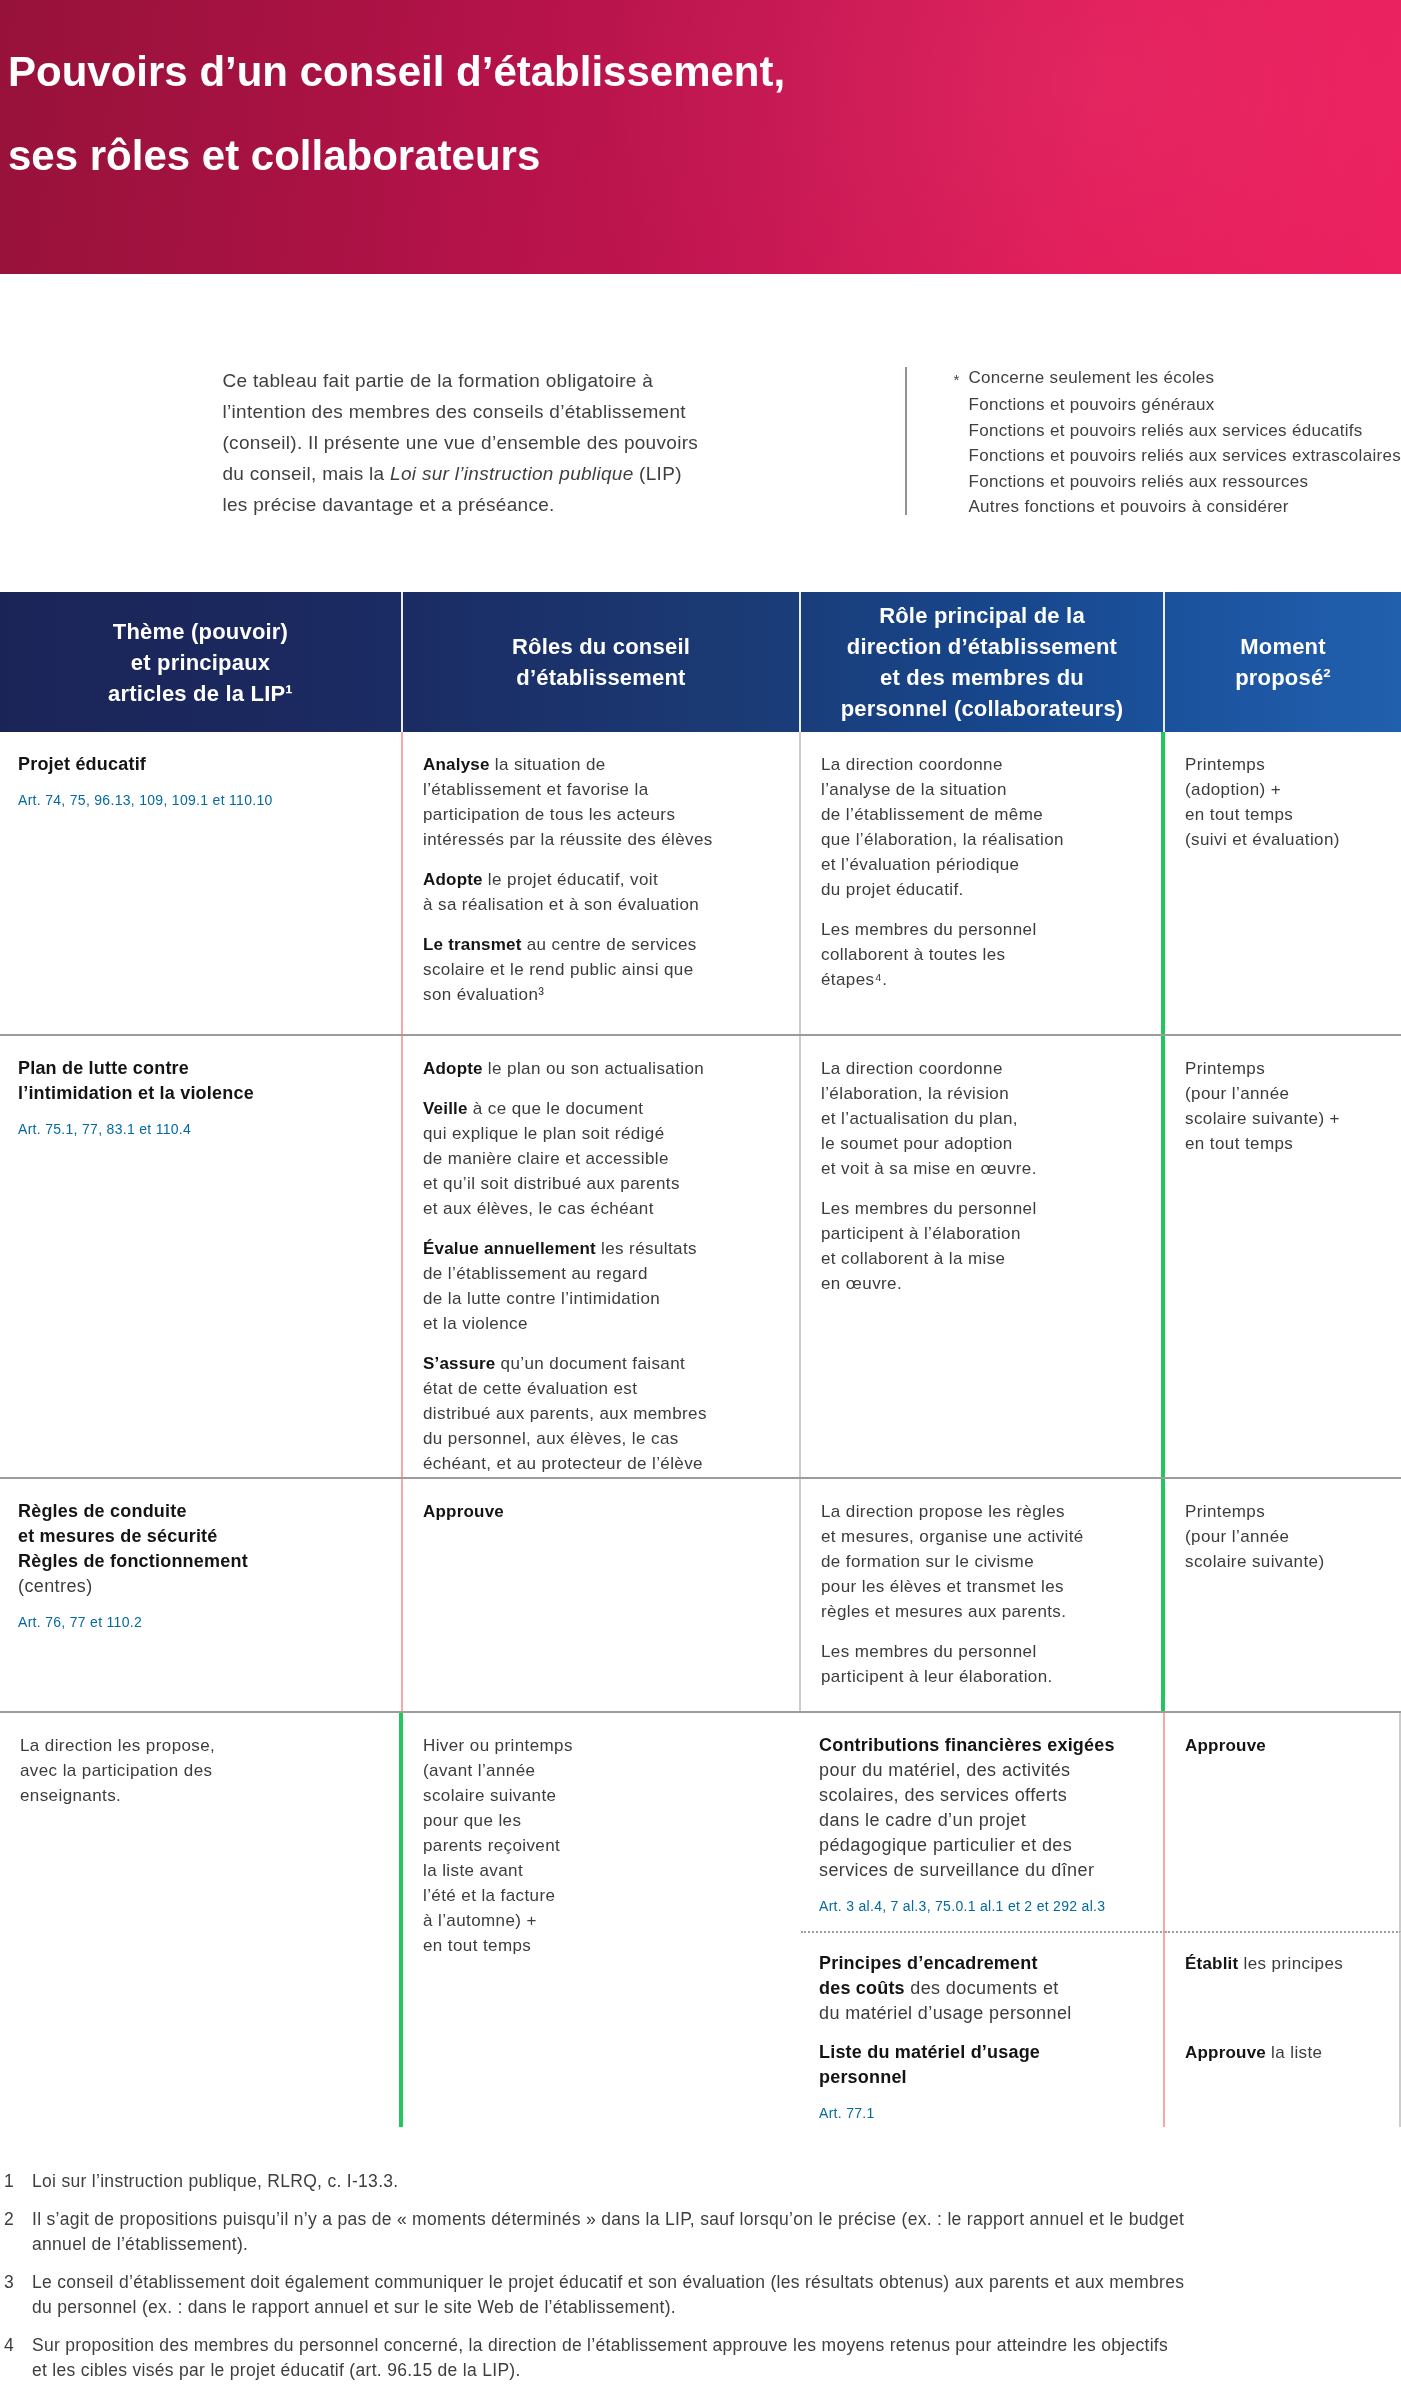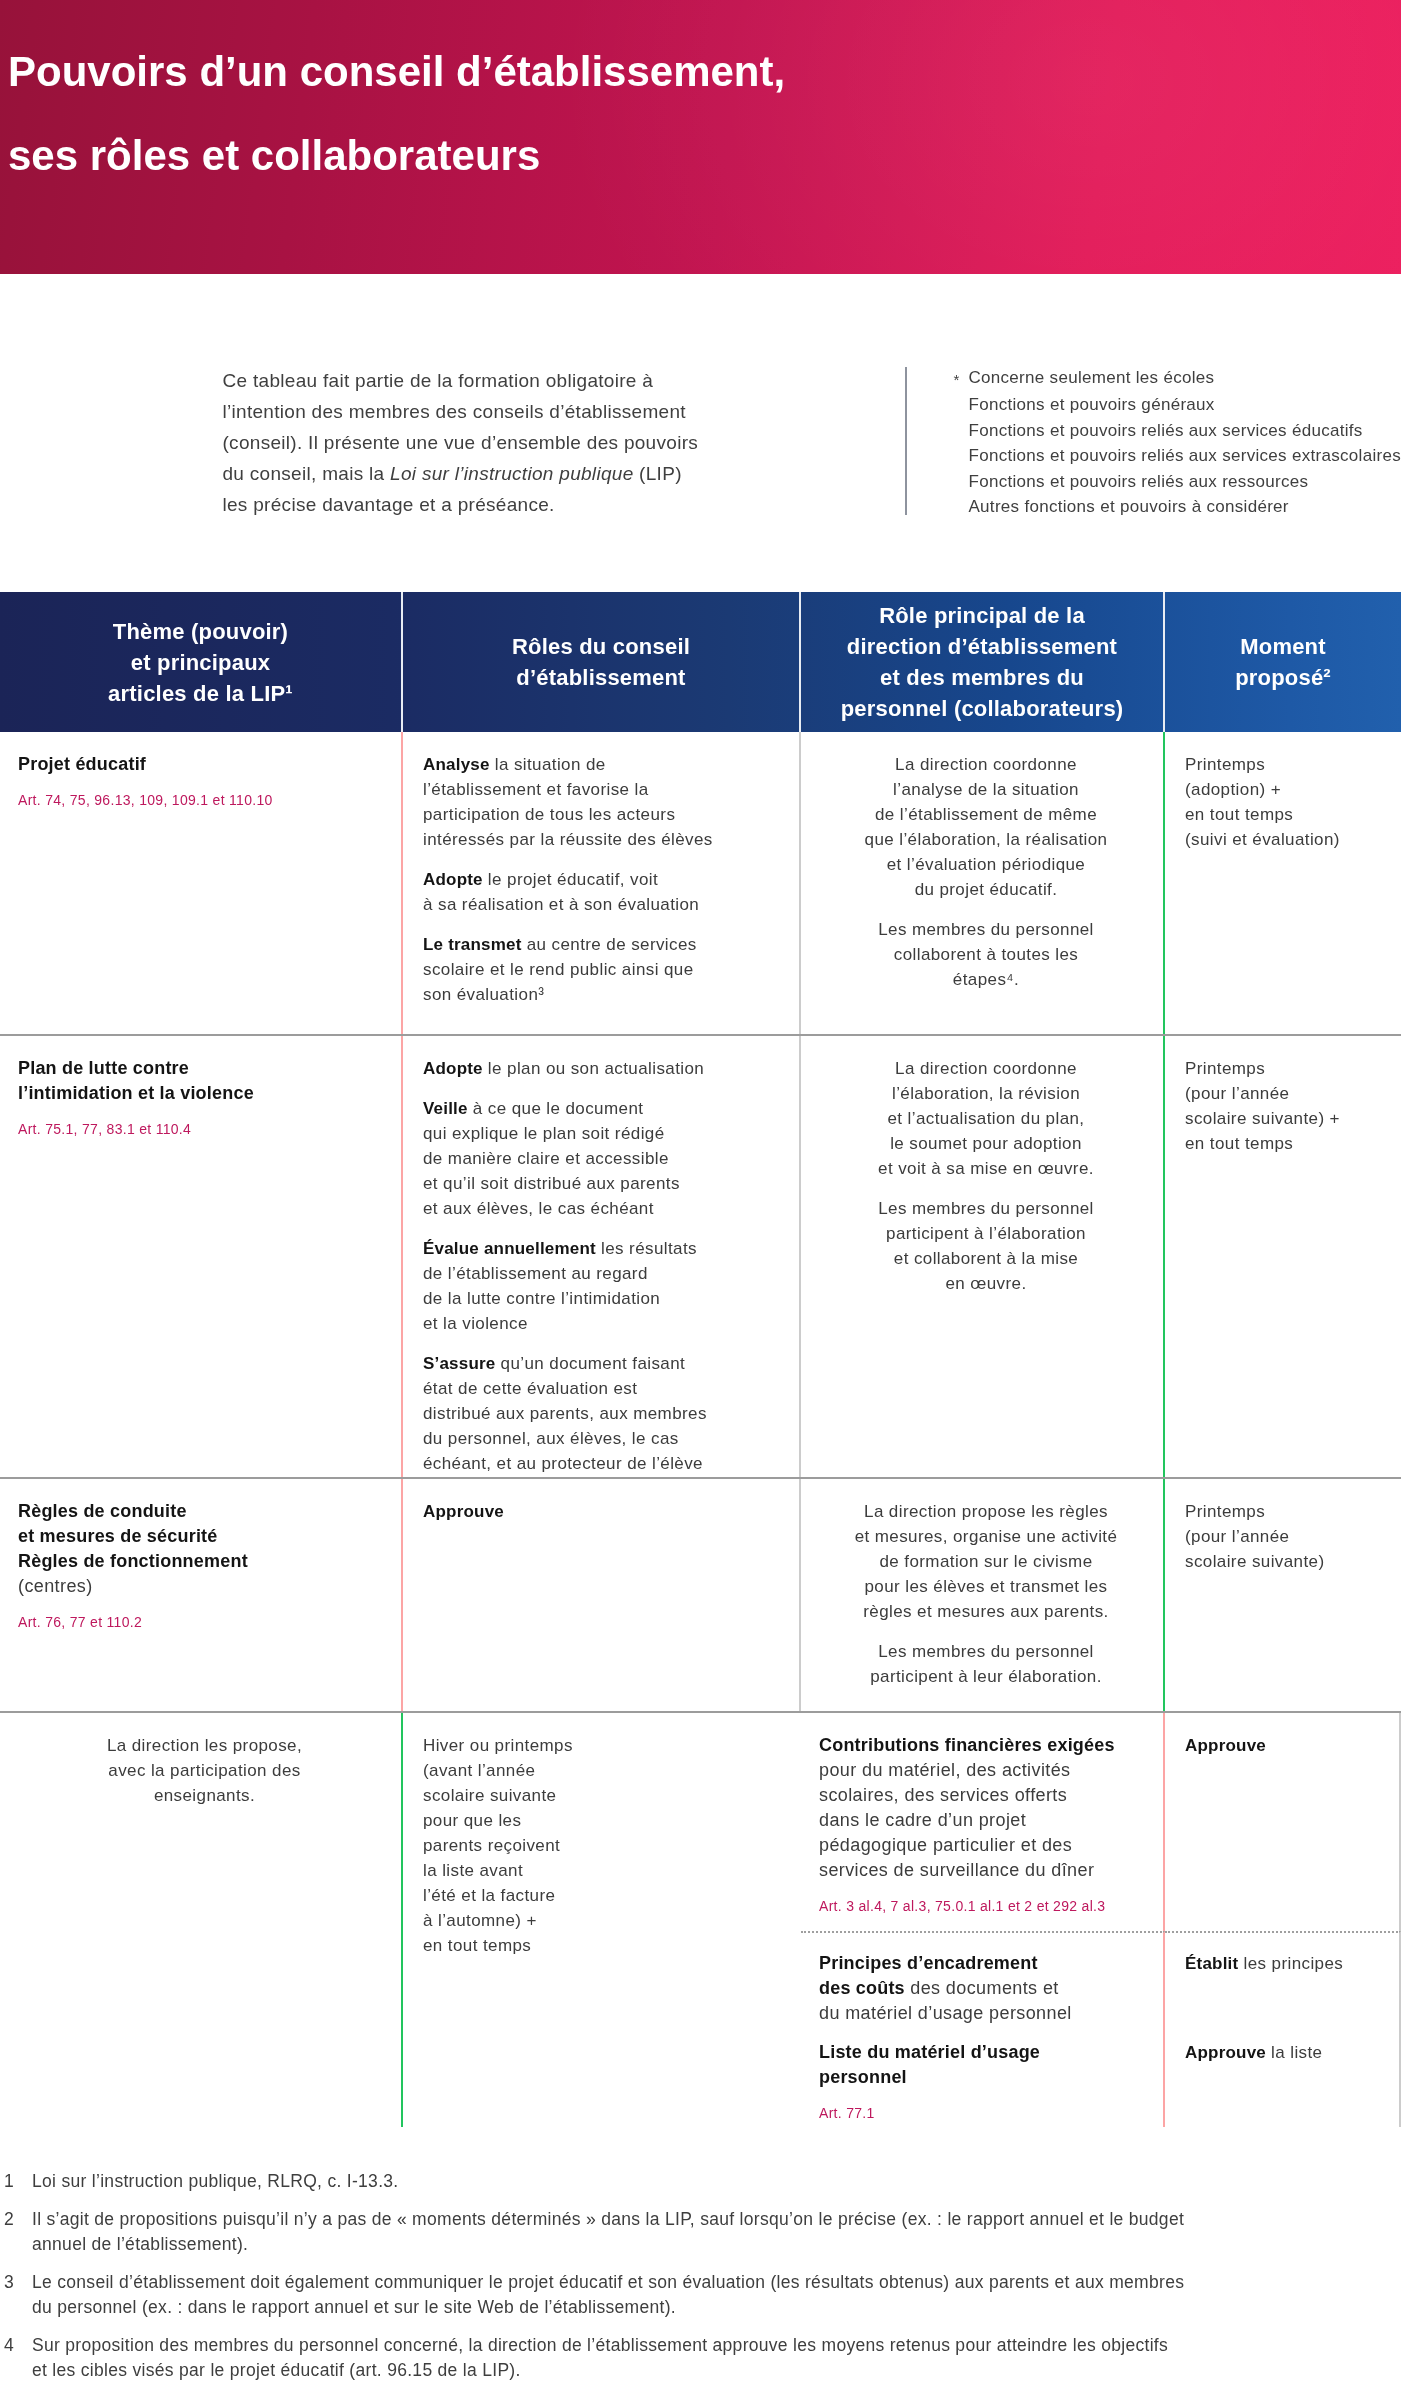--- a/index.html
+++ b/index.html
@@ -40,32 +40,32 @@
   .th.sep { border-right:2px solid #e8ecf3; }
   .trow { box-sizing:border-box; }
   .hline { border-top:2px solid #9c9c9c; }
   .row1 { height:302px; }
   .row2 { height:443px; }
   .row3 { height:234px; }
   .tgroup { grid-template-rows:218px 196px; }
   .cell { box-sizing:border-box; padding:20px 12px 8px 20px; overflow:hidden; }
   .cell.c1 { padding-left:18px; border-right:2px solid #fca5a5; }
   .cell.c2 { border-right:2px solid #cccccc; }
-  .cell.c3 { border-right:2px solid #22c55e;text-align:center; }
+  .cell.c3 { border-right:4px solid #22c55e; }
   .cell.c4 { padding-right:8px; }
   .dotted { border-top:2px dotted #9f9f9f; padding-top:18px; }
   .span2 { grid-row:1 / 3; }
   .para { margin:0 0 15px; font-size:17px; line-height:25px; letter-spacing:.4px; color:#3c3c3c; white-space:pre-line; }
   .para:last-child { margin-bottom:0; }
   .para strong { color:#141414; letter-spacing:.2px;margin-top:24px; }
   .mt64 { margin-top:64px; }
   .ttl { margin:0; font-size:18px; line-height:25px; font-weight:bold; color:#141414; letter-spacing:.2px; white-space:pre-line; }
   .ttl .t-rest { font-weight:normal; color:#3c3c3c; letter-spacing:.4px; }
   .ttl2 { margin-top:14px; }
-  .art { margin:14px 0 0; font-size:14px; line-height:19px; letter-spacing:.3px; color:#be185d; white-space:pre-line; }
+  .art { margin:14px 0 0; font-size:14px; line-height:19px; letter-spacing:.3px; color:#0369a1; white-space:pre-line; }
   
   .footnotes { margin-top:42px; padding-left:4px; padding-right:6px; }
   .fn { display:flex; margin-bottom:13px; font-size:17.5px; line-height:25px; letter-spacing:.3px; color:#3e3e3e; }
   .fn-num { width:28px; flex:none; }
   .fn-text { white-space:pre-line; }
 </style>
 </head>
 <body>
 
 <div class="page">

